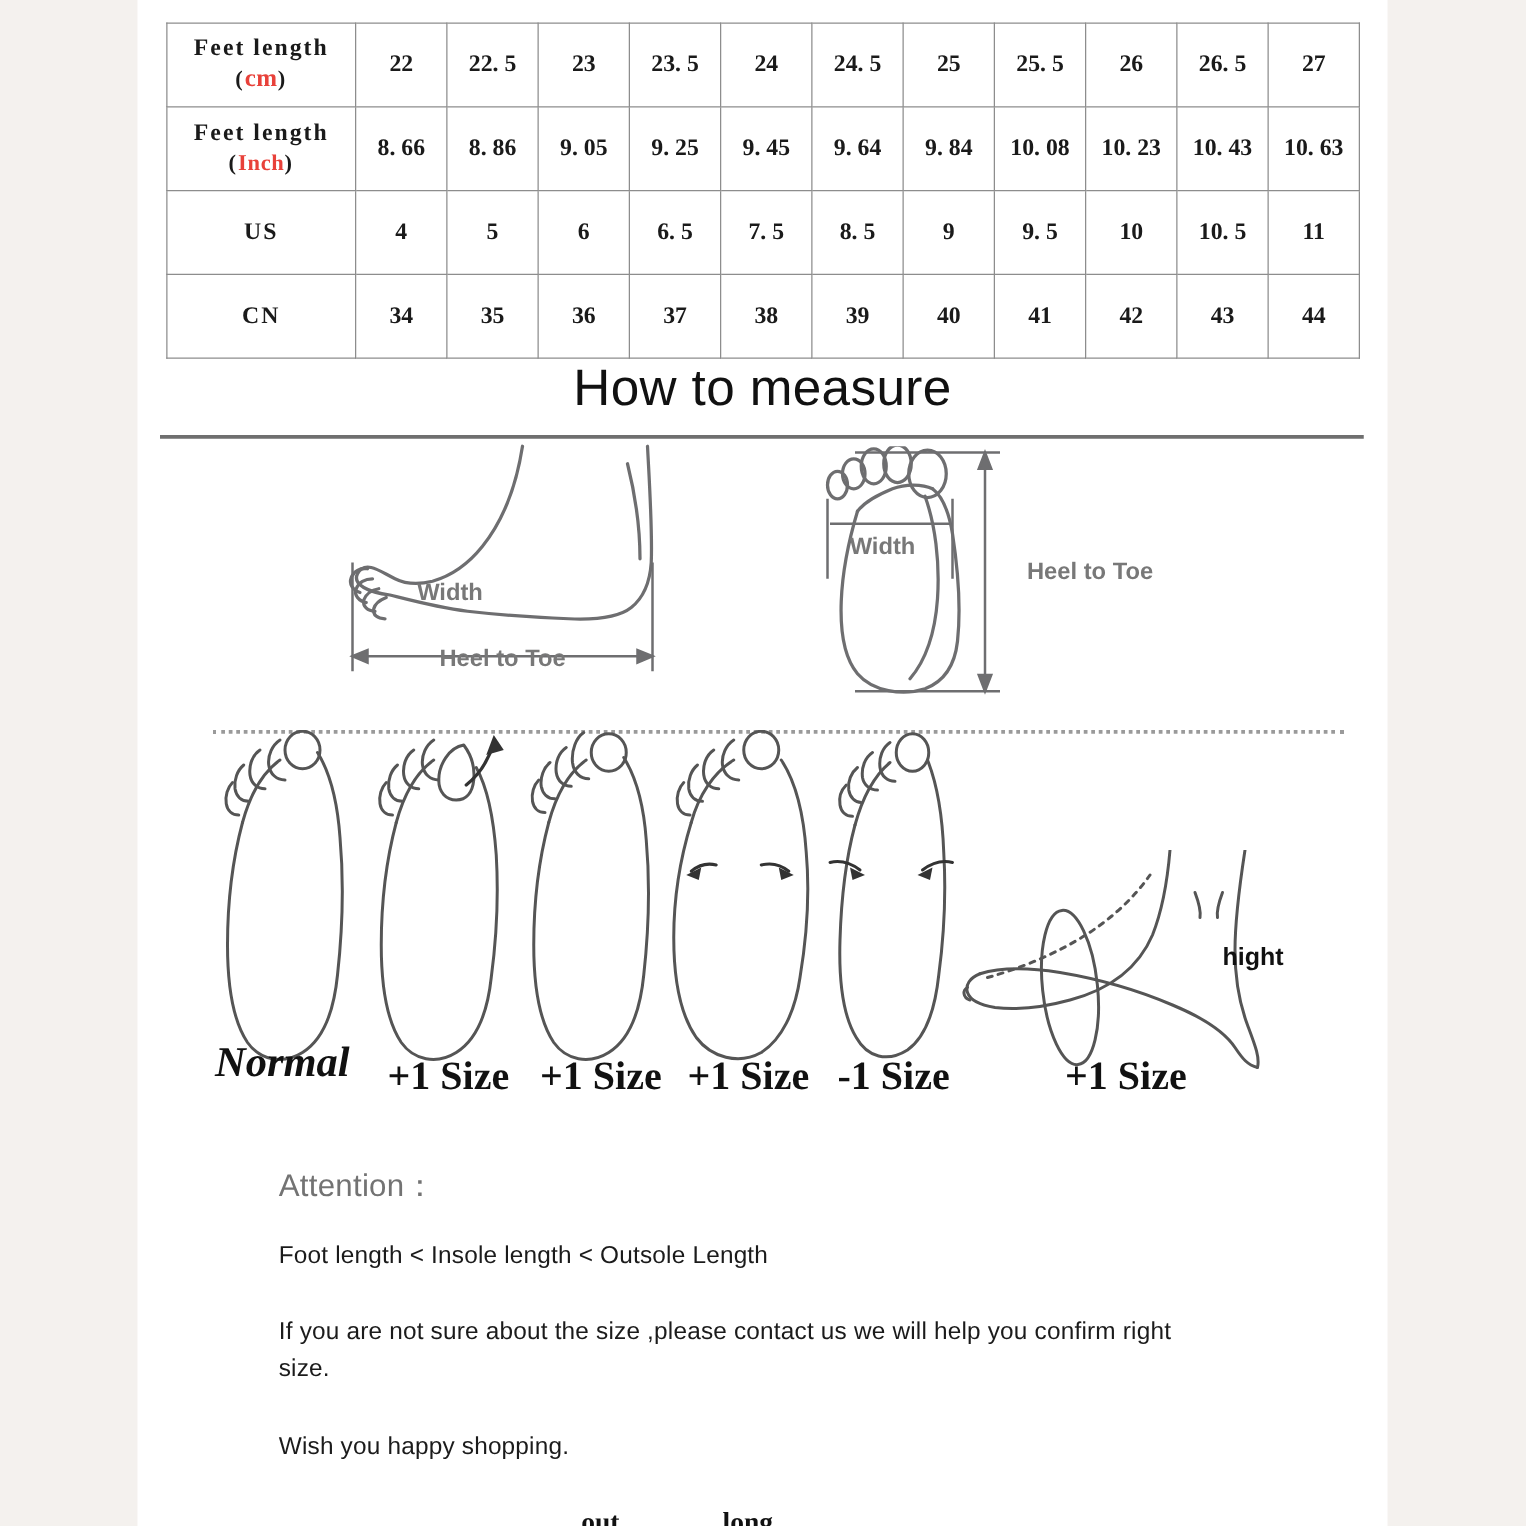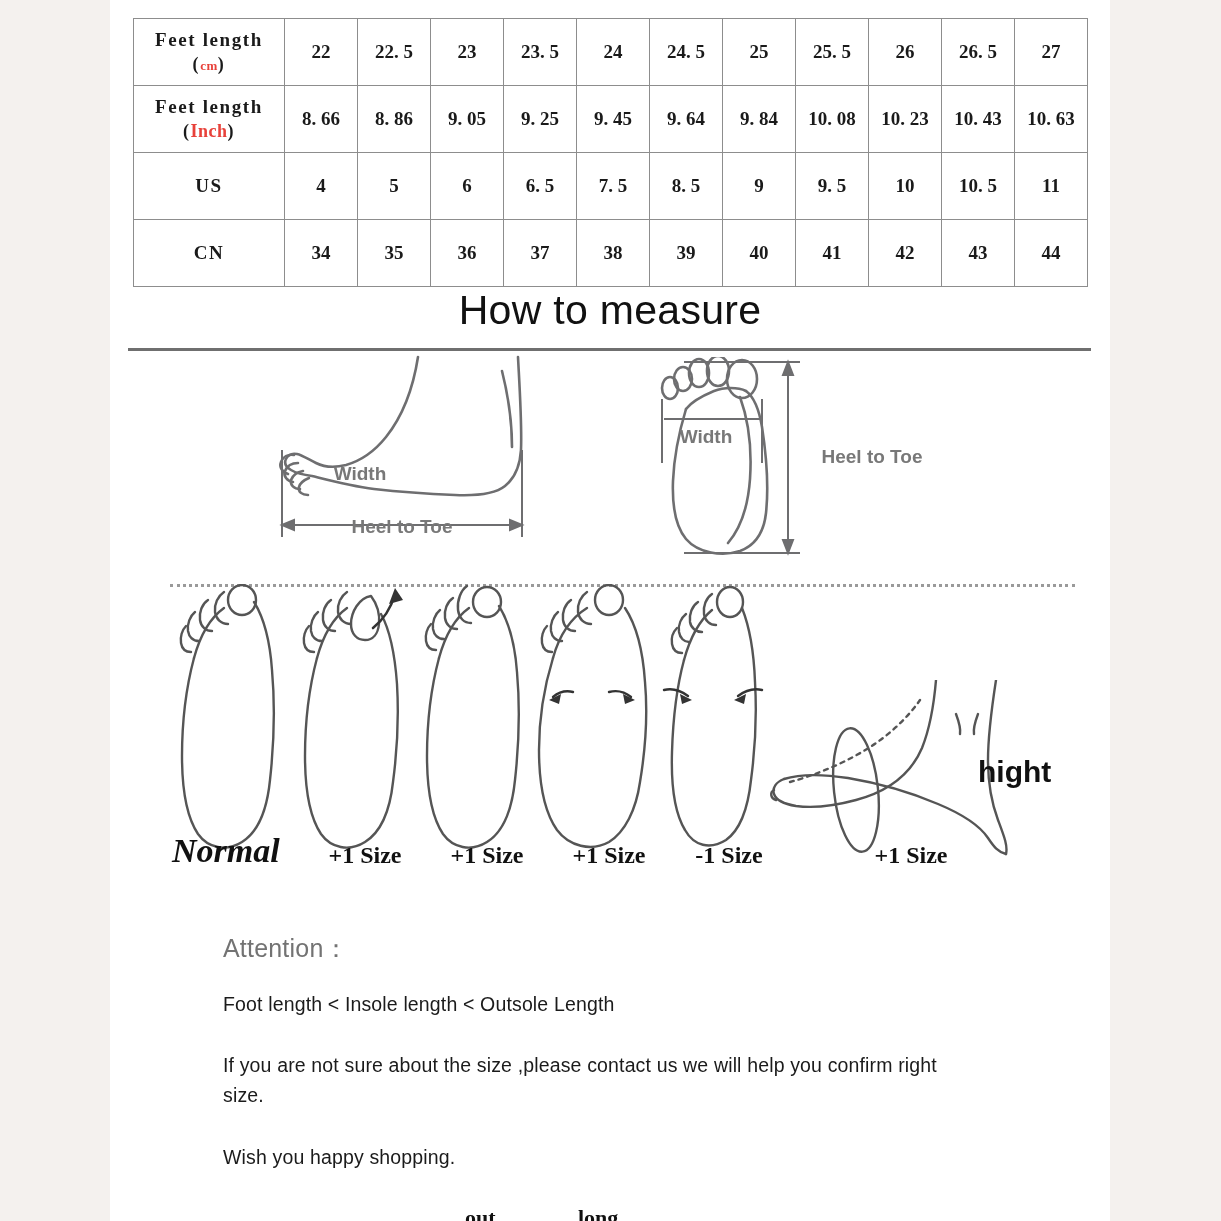--- a/index.html
+++ b/index.html
@@ -53,21 +53,21 @@
     background: #fff;
   }
   td.rowhead {
     width: 148px;
     letter-spacing: 1.6px;
     font-size: 18.5px;
     line-height: 1.28;
   }
   td.rowhead .unit-red {
     color: #e8413a;
-    font-size: 13px;
+    font-size: 20px;
     letter-spacing: 0.5px;
   }
   td.rowhead .unit-paren {
     color: #1a1a1a;
     font-size: 18px;
   }
   td.red-val {
     color: #ed4337;
     font-size: 19px;
   }
@@ -125,37 +125,37 @@
     position: absolute;
     font-family: "Liberation Serif", serif;
     font-weight: bold;
     color: #111;
     font-size: 22px;
   }
   .size-lbl {
     position: absolute;
     font-family: "Liberation Serif", serif;
     font-weight: bold;
-    font-size: 24px;
+    font-size: 32px;
     color: #111;
-    text-align: center;
+    text-align: left;
   }
   .normal-lbl {
     position: absolute;
     font-family: "Liberation Serif", serif;
     font-style: italic;
     font-weight: bold;
     font-size: 34px;
     color: #111;
   }
   .hight-lbl {
     position: absolute;
     font-family: "Liberation Sans", sans-serif;
     font-weight: bold;
-    font-size: 30px;
+    font-size: 20px;
     color: #111;
   }
 
   
   .attn-block {
     position: absolute;
     left: 113px;
     top: 932px;
     width: 790px;
   }

